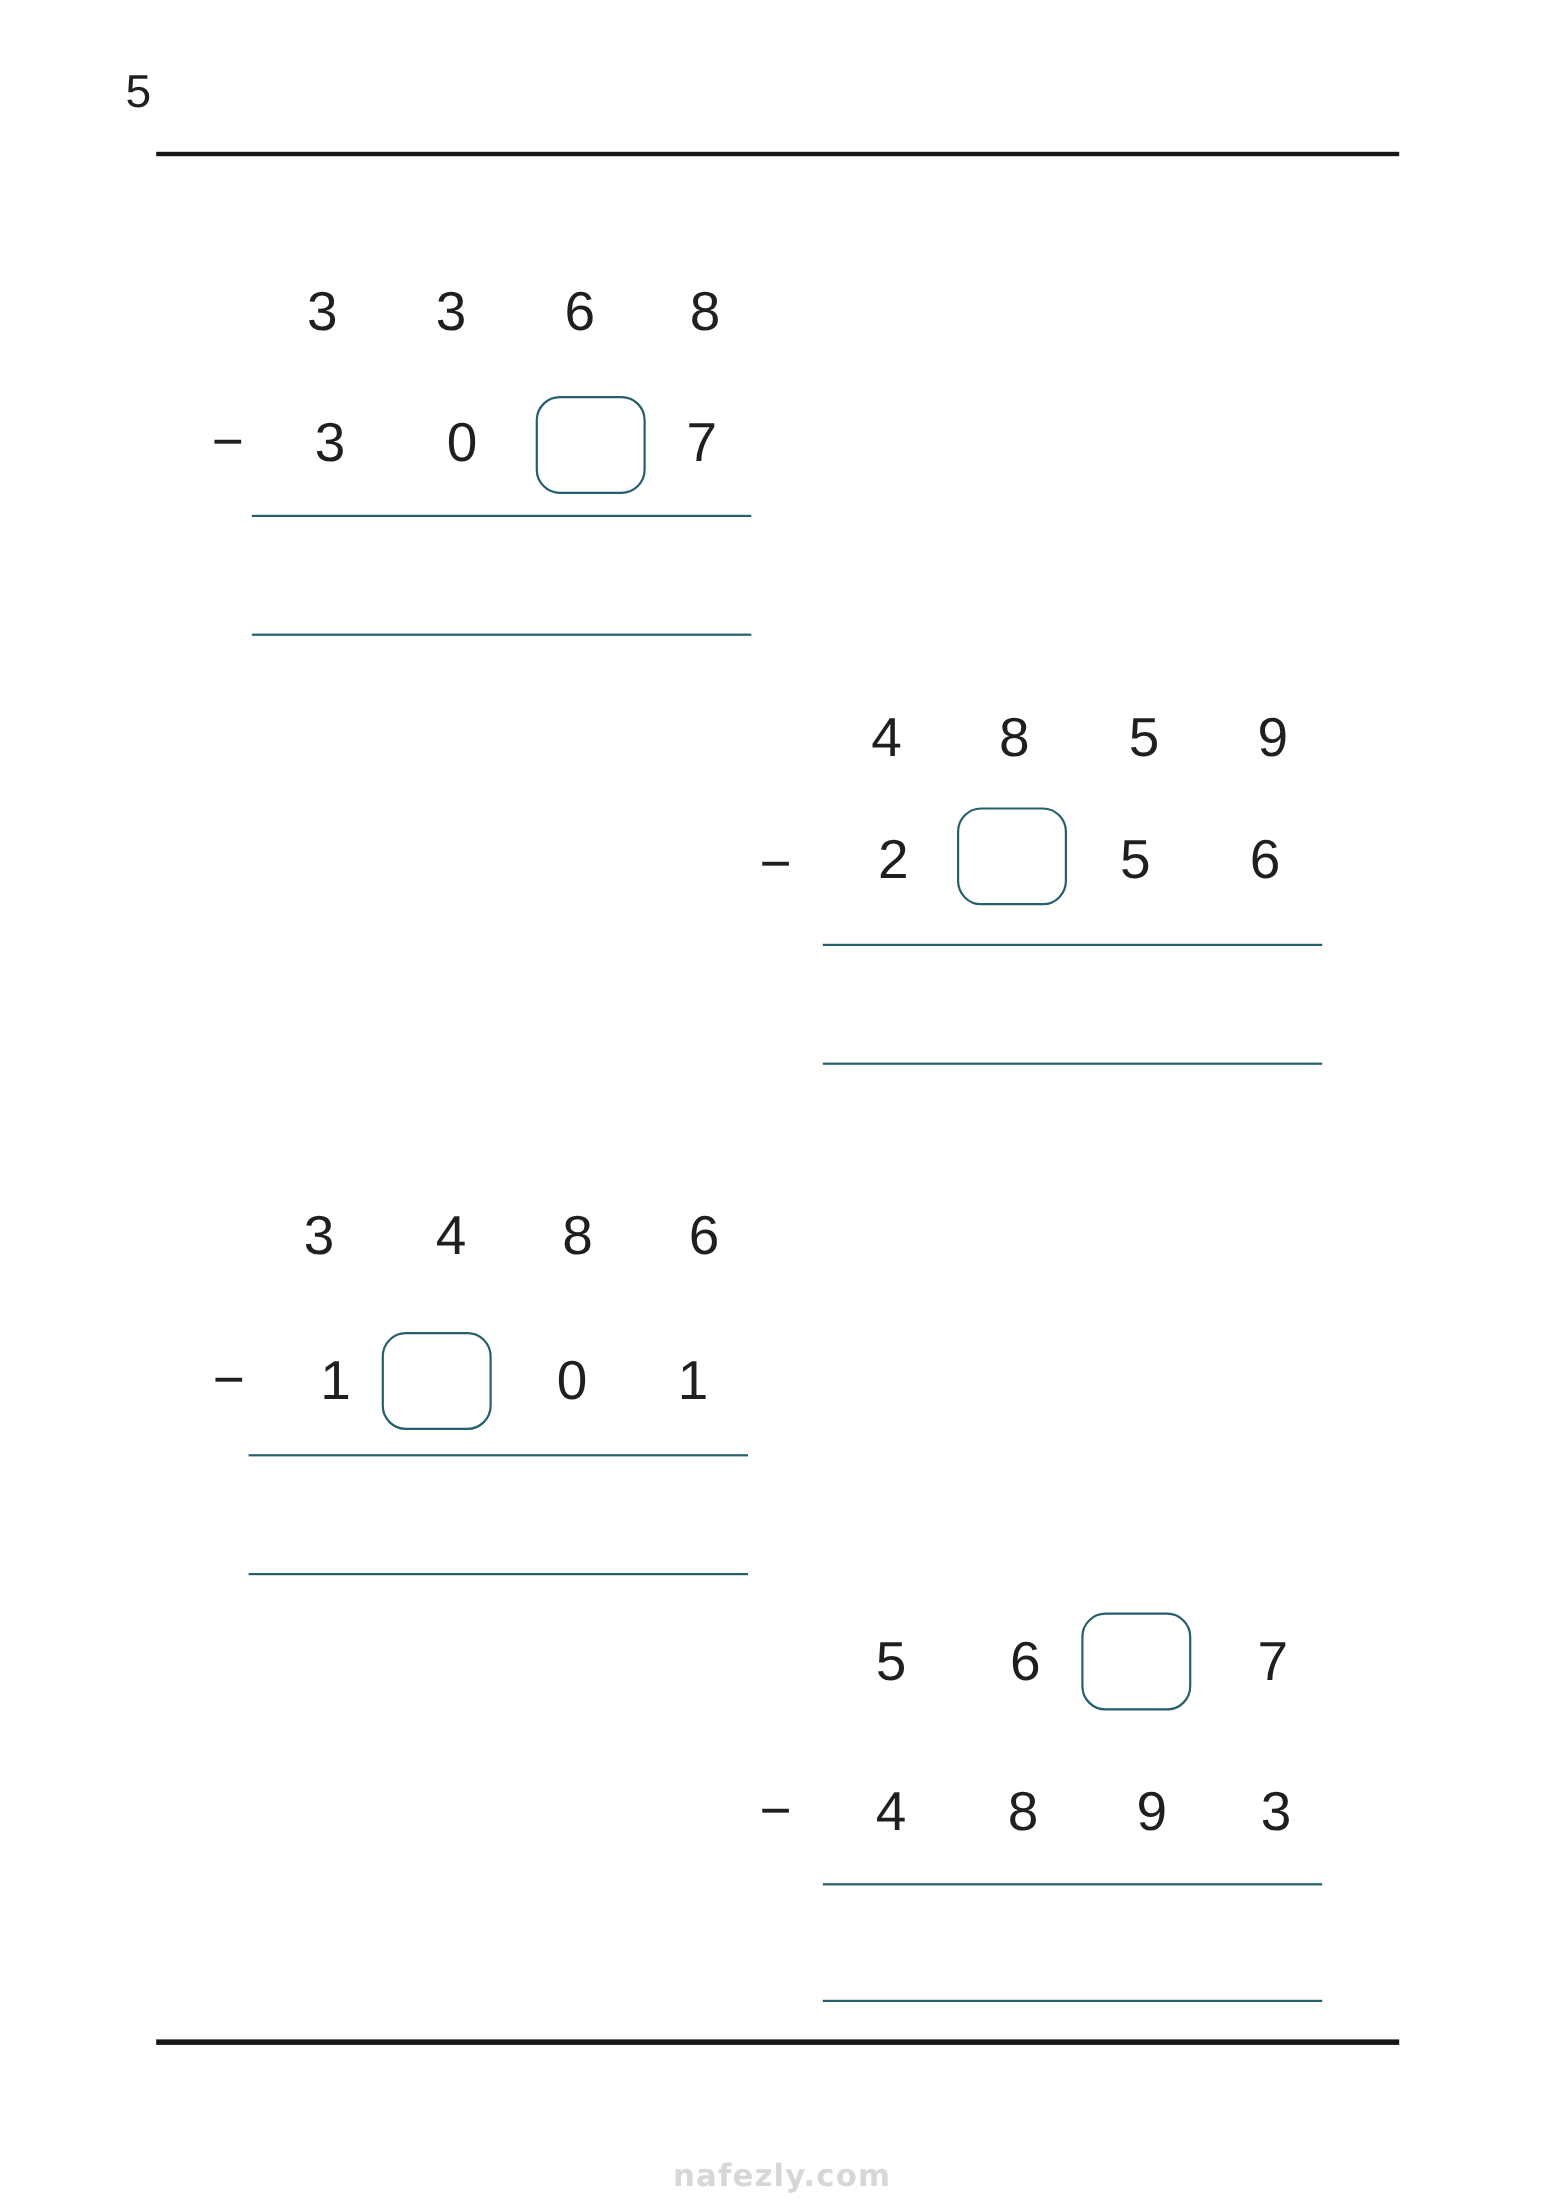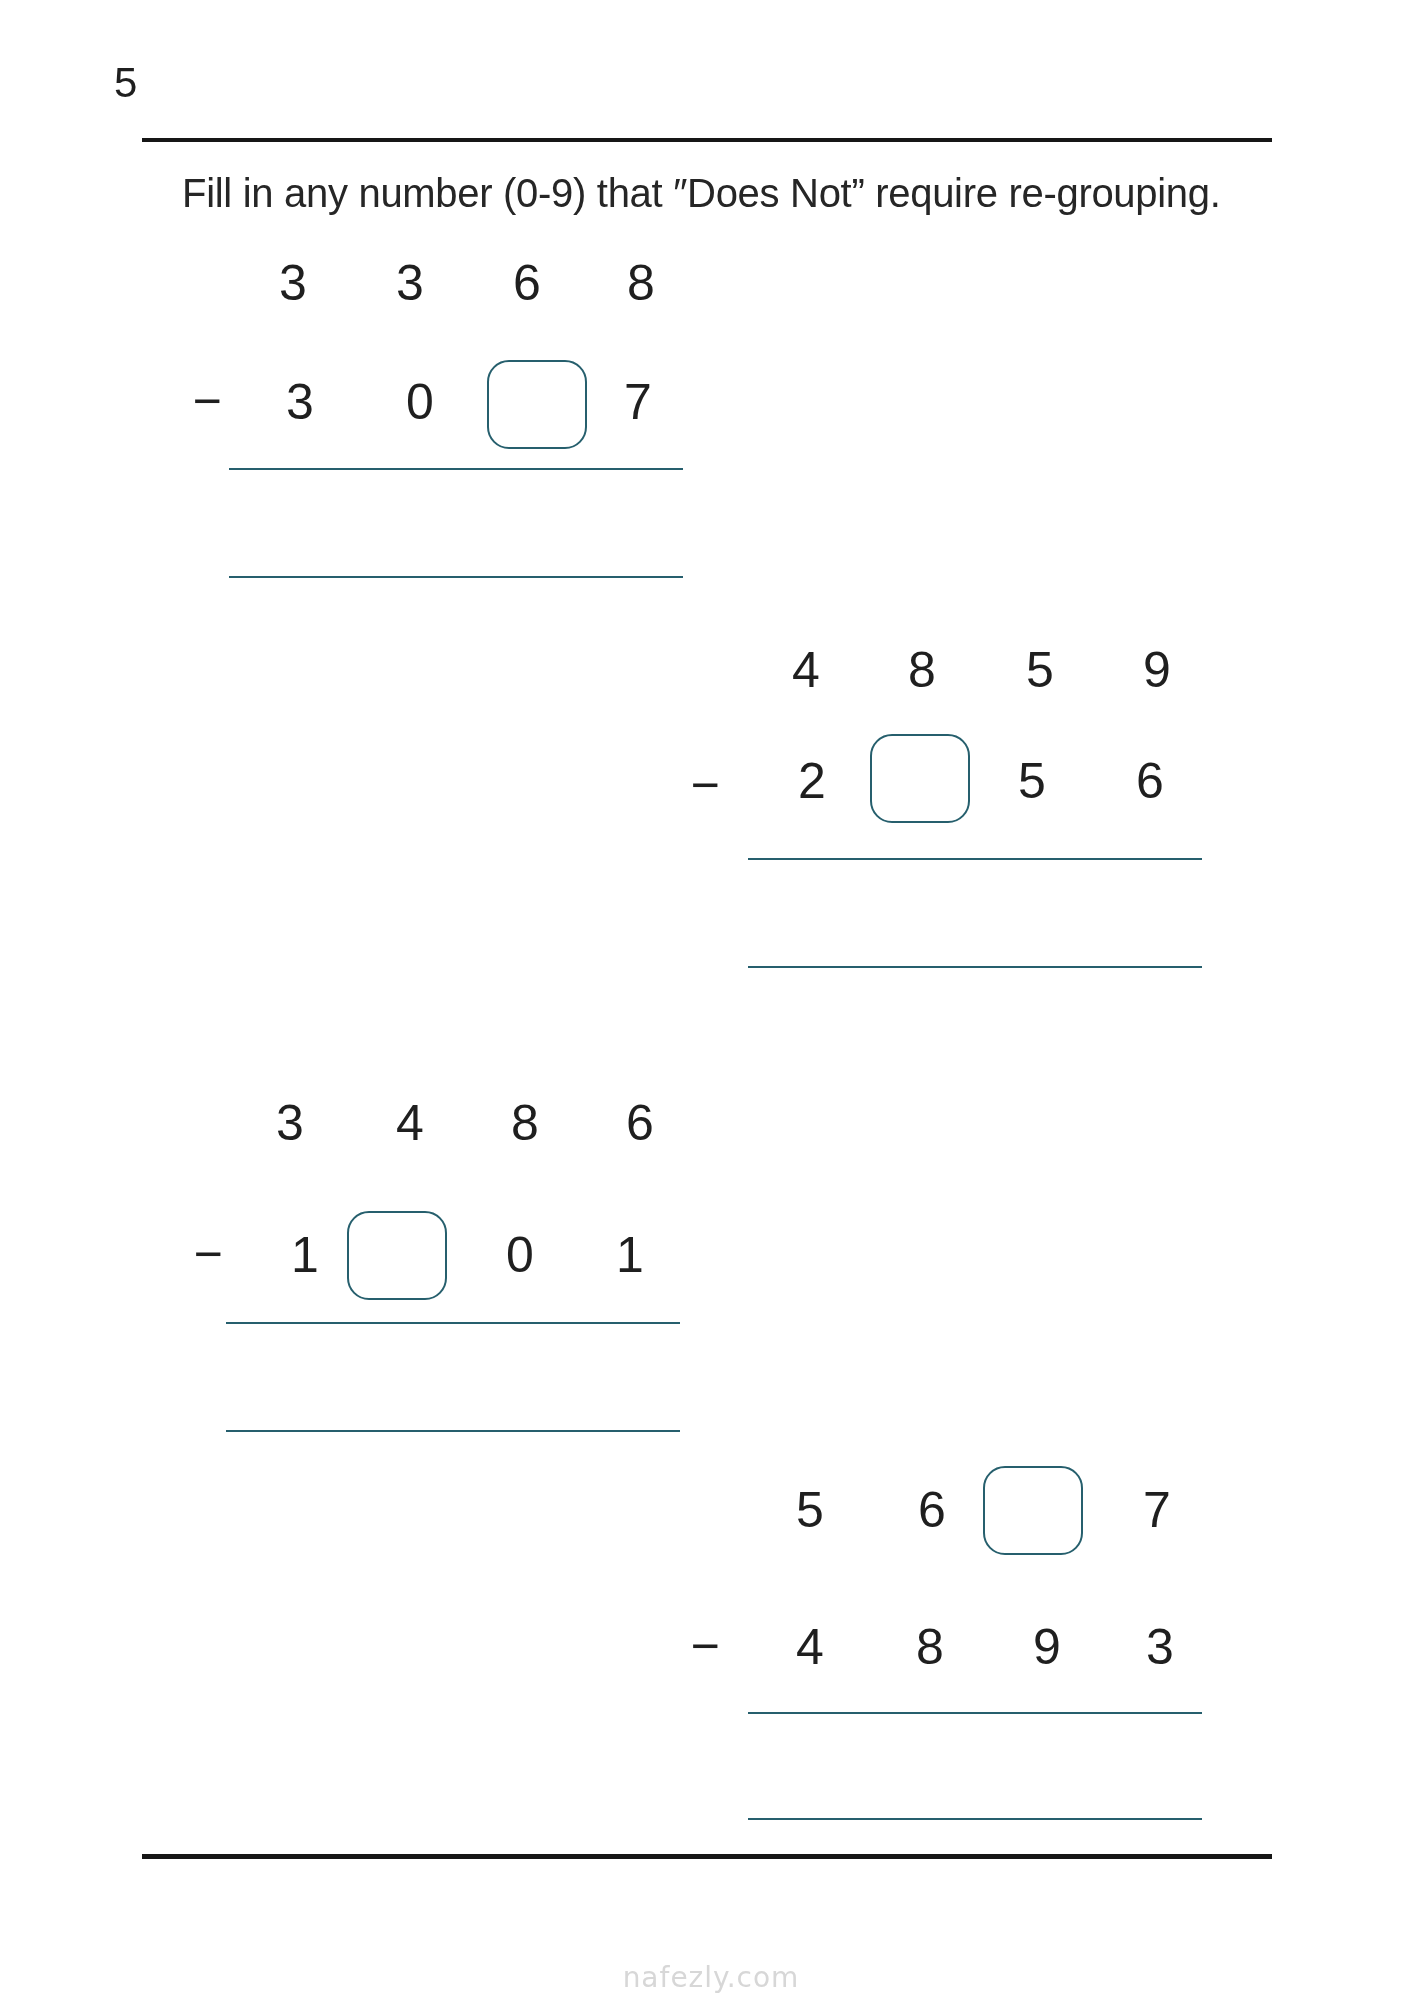--- a/index.html
+++ b/index.html
@@ -50,31 +50,30 @@
     width:454px;height:2px;
     background:var(--accent,#265f6d);
   }
   .watermark{
     position:absolute;left:711px;transform:translateX(-50%);
     text-align:center;color:var(--wm,#d7d7d7);
     font-family:"DejaVu Sans", sans-serif;
     white-space:nowrap;
   }
   .watermark.logo{top:1898px;font-size:62px;font-weight:bold;line-height:1;}
-  .watermark.site{top:1964px;font-size:28px;font-weight:400;line-height:1;letter-spacing:1px;}
+  .watermark.site{top:1964px;font-size:28px;font-weight:700;line-height:1;letter-spacing:1px;}
 </style>
 </head>
 <body>
 
 <div id="page">
 
   <div class="page-num">5</div>
   <div class="rule top"></div>
 
-  <div class="instruction" style="left:182px;top:170px">Fill in any number (0-9) that ″Does Not” require re-grouping.</div>
 
   <div>
     <span class="digit" style="left:293px;top:283px">3</span>
     <span class="digit" style="left:410px;top:283px">3</span>
     <span class="digit" style="left:527px;top:283px">6</span>
     <span class="digit" style="left:641px;top:283px">8</span>
 
     <span class="minus" style="left:207px;top:401px">−</span>
     <span class="digit" style="left:300px;top:402px">3</span>
     <span class="digit" style="left:420px;top:402px">0</span>

